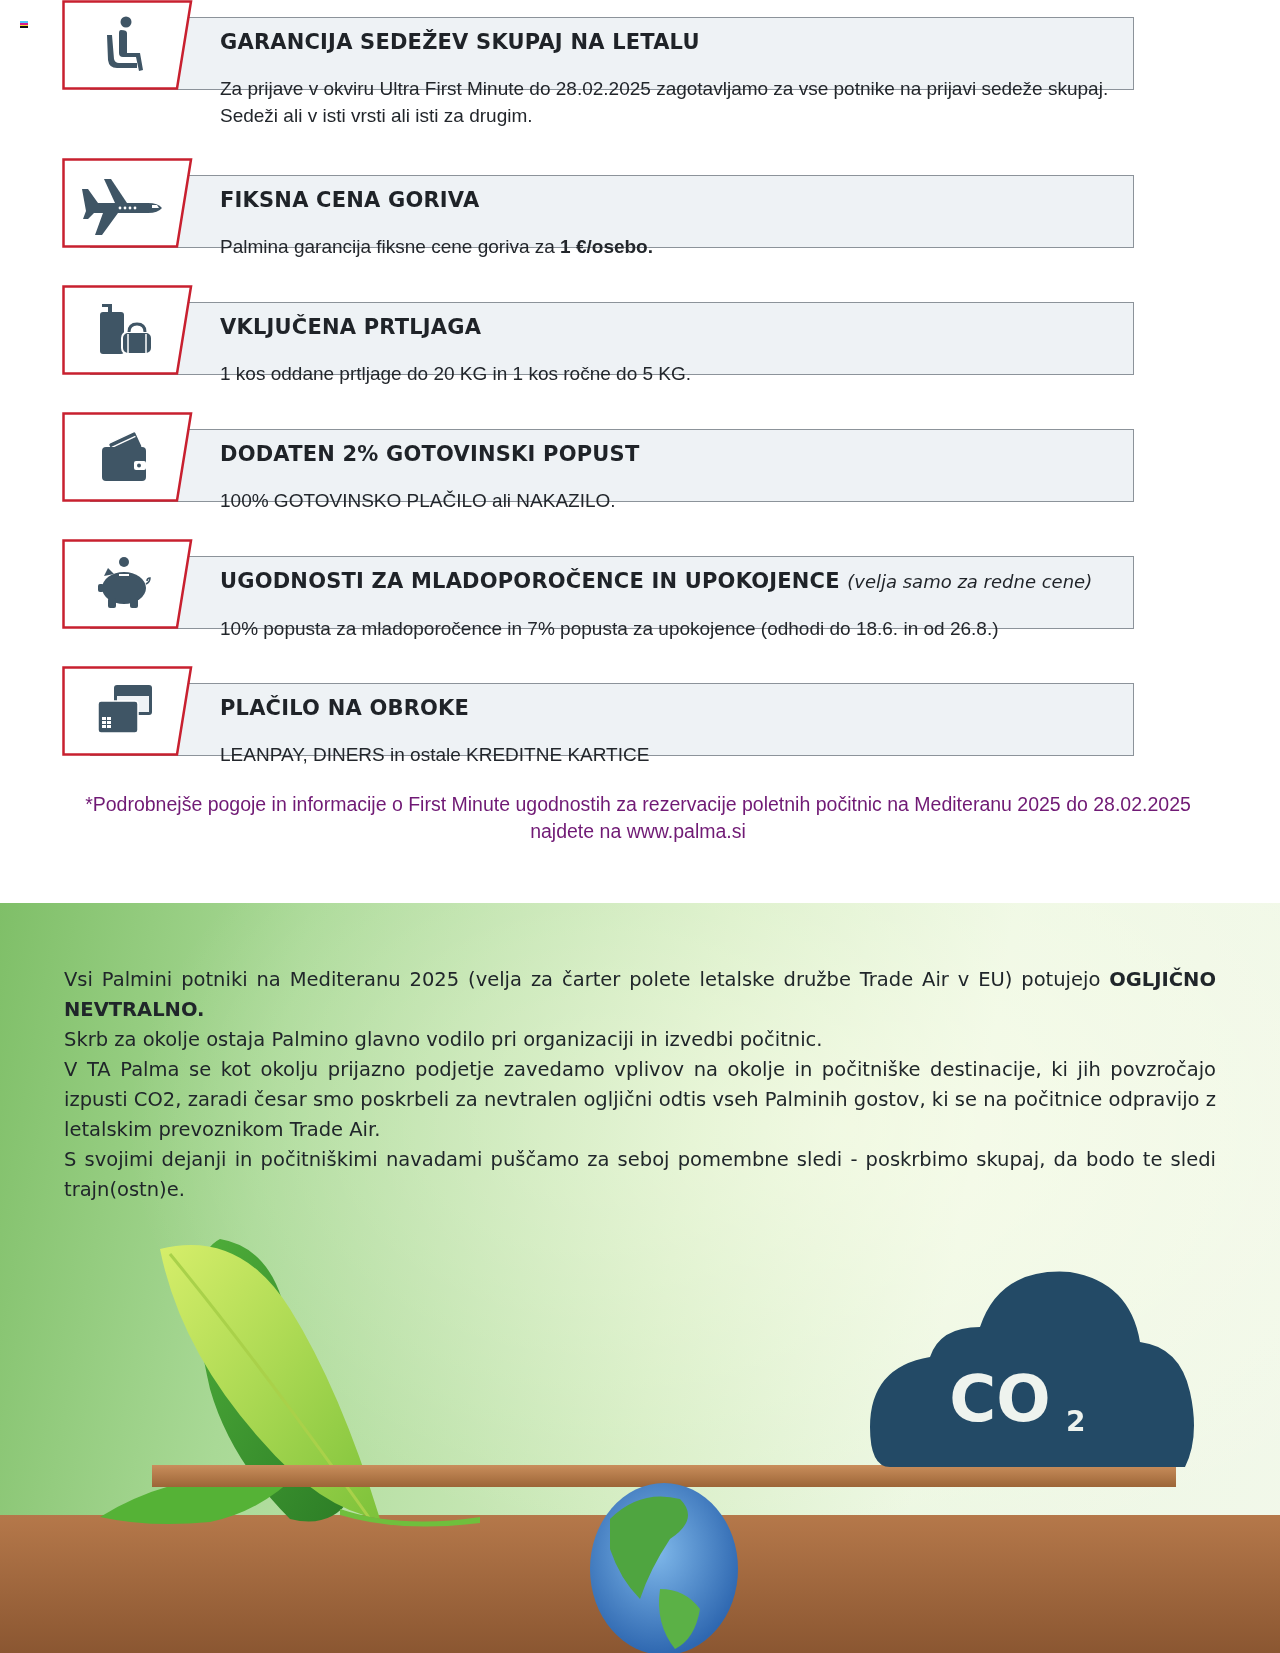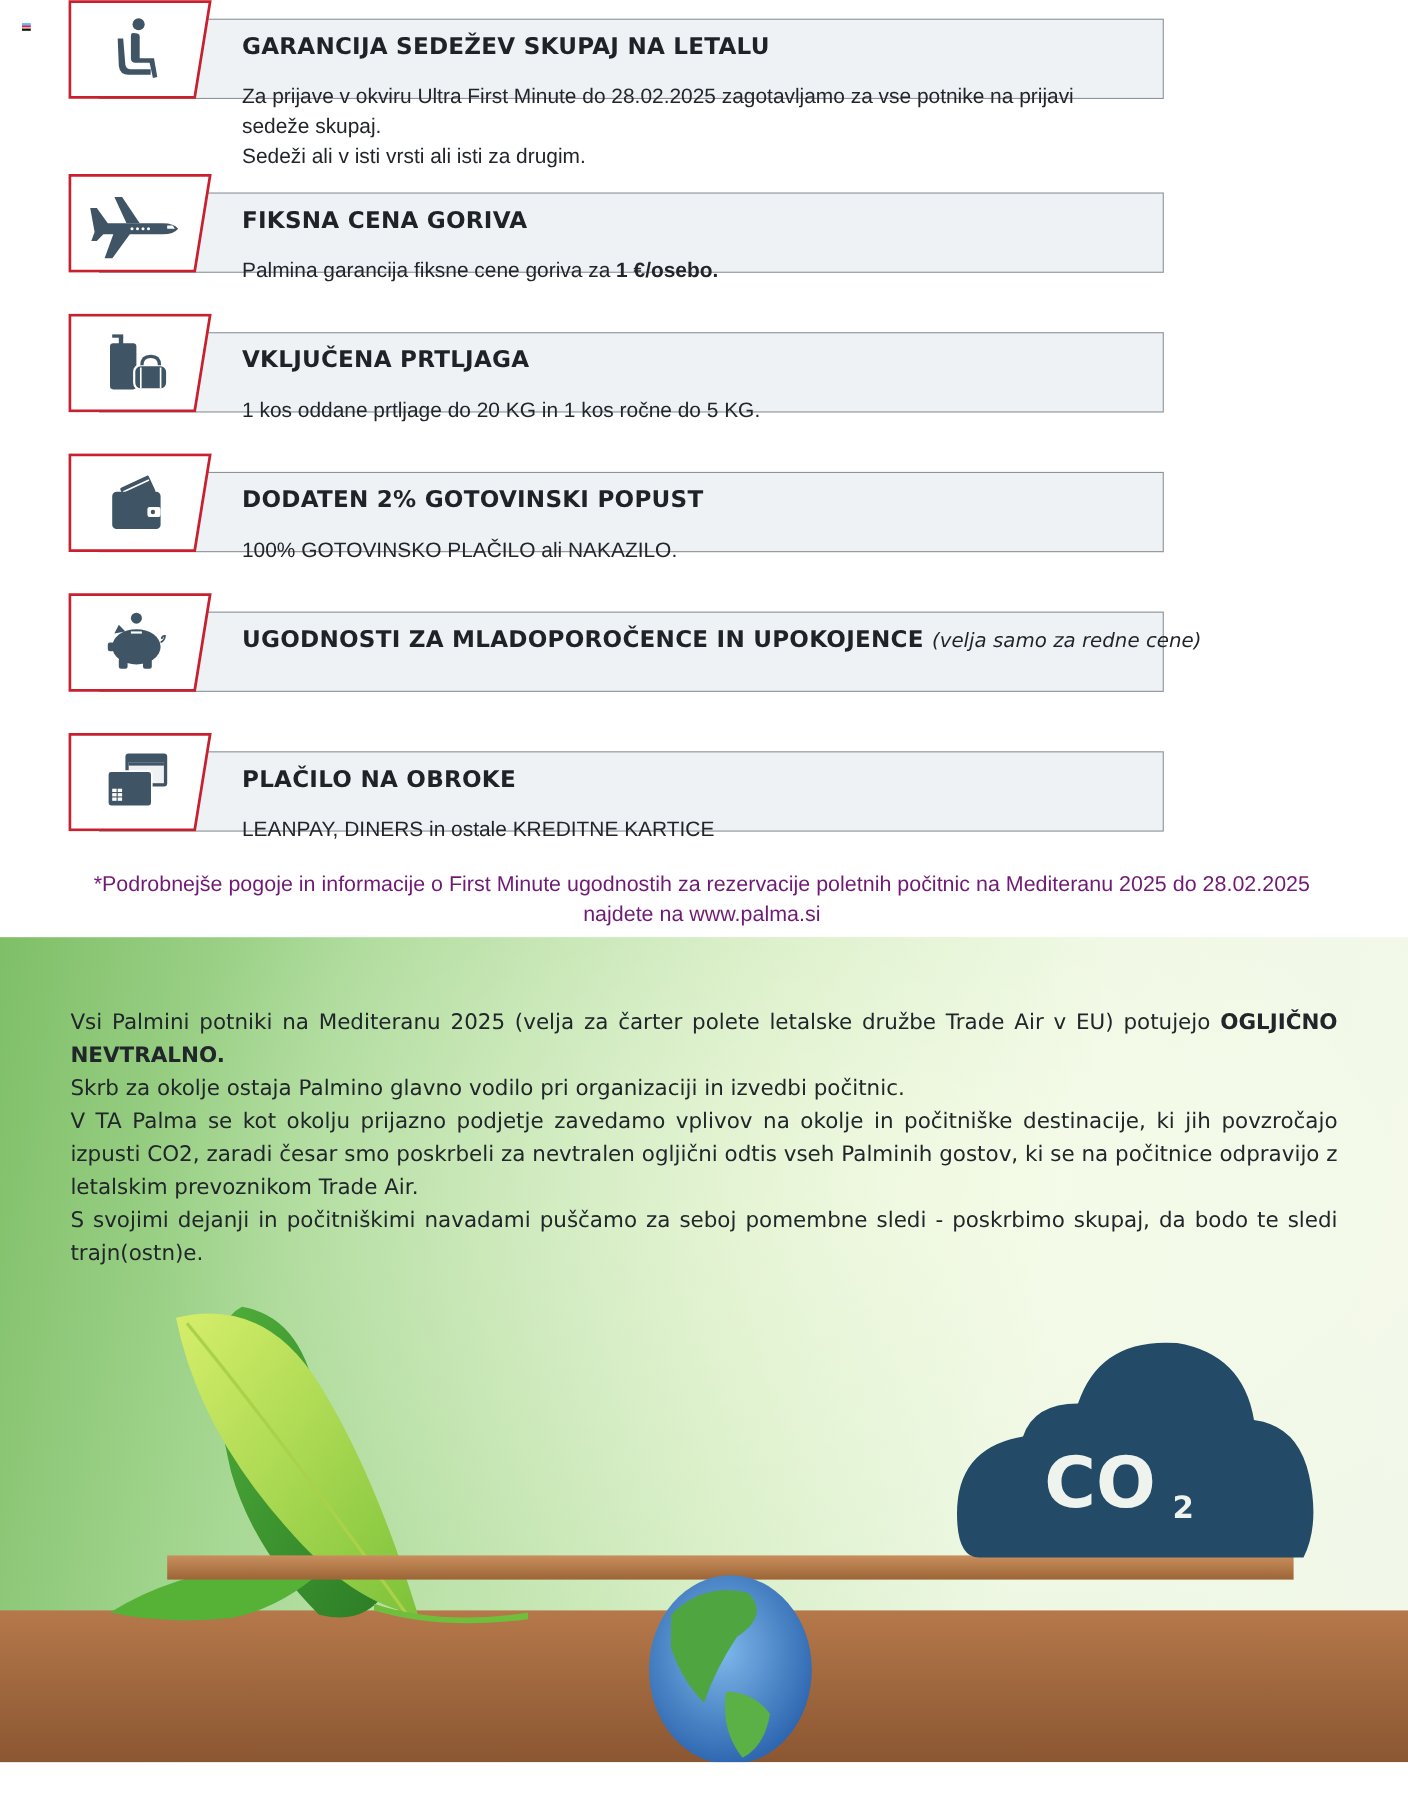--- a/index.html
+++ b/index.html
@@ -4,21 +4,21 @@
 <style>
   html, body { margin: 0; padding: 0; }
   body {
     width: 1280px; height: 1653px; position: relative; overflow: hidden;
     background: #ffffff;
     font-family: "Liberation Sans", "DejaVu Sans", sans-serif;
     color: #1f2328;
   }
   .cmyk-mark { position: absolute; left: 20px; top: 21px; width: 8px; height: 7px; }
   .cmyk-mark span { display: block; height: 1.75px; }
-  .feature { position: absolute; left: 62px; width: 996px; height: 90px; }
+  .feature { position: absolute; left: 62px; width: 1072px; height: 90px; }
   .feature .panel {
     position: absolute; left: 28px; right: 0; top: 17px; bottom: 0;
     background: #eef2f5; border: 1.5px solid #8c939a; box-sizing: border-box;
   }
   .feature .icon-box { position: absolute; left: 0; top: 0; width: 132px; height: 90px; }
   .feature .icon-box svg.frame { position: absolute; left: 0; top: 0; }
   .feature .icon-box .glyph { position: absolute; left: 30px; top: 13px; width: 64px; height: 64px; }
   .feature .text { position: absolute; left: 158px; top: 29px; right: 20px; }
   .feature .title {
     font-family: "DejaVu Sans", sans-serif; font-weight: bold; font-size: 21px;
@@ -27,21 +27,21 @@
   .feature .title .note { font-weight: normal; font-style: italic; font-size: 18px; letter-spacing: 0; }
   .feature .desc {
     font-family: "Liberation Sans", sans-serif; font-size: 19px; line-height: 27px; color: #22262b; margin-top: 20px;
   }
   .feature .desc b { font-weight: bold; }
   .footnote {
     position: absolute; left: 60px; width: 1156px; top: 791px; text-align: center;
     font-family: "Liberation Sans", sans-serif; font-size: 19.5px; line-height: 27px; color: #701a75;
   }
   .green {
-    position: absolute; left: 0; top: 852px; width: 1280px; height: 750px; overflow: hidden;
+    position: absolute; left: 0; top: 903px; width: 1280px; height: 750px; overflow: hidden;
     background: linear-gradient(100deg, #7fbf68 0%, #a9d996 22%, #d4edc2 52%, #ecf7e2 72%, #f2f8ea 100%);
   }
   .green .shade { position:absolute; inset:0;
     background: radial-gradient(ellipse at 65% 30%, rgba(255,255,240,0.55), rgba(255,255,240,0) 60%); }
   .eco-text {
     position: absolute; left: 64px; top: 62px; width: 1152px;
     font-family: "DejaVu Sans", sans-serif; font-size: 19.5px; line-height: 30px; color: #20262a;
     text-align: justify;
   }
   .eco-text p { margin: 0; }
@@ -157,20 +157,21 @@
       <path d="M12 24 l4 -8 l6 6z" fill="#3f5565"></path>
       <rect x="16" y="46" width="8" height="10" rx="2" fill="#3f5565"></rect>
       <rect x="38" y="46" width="8" height="10" rx="2" fill="#3f5565"></rect>
       <rect x="6" y="32" width="6" height="8" rx="2" fill="#3f5565"></rect>
       <rect x="27" y="22" width="10" height="2" fill="#fff"></rect>
       <path d="M54 32 q4 -2 4 -6 q-3 0 -3 3" fill="none" stroke="#3f5565" stroke-width="1.5"></path>
     </svg>
   </div>
   <div class="text">
     <div class="title"><span>UGODNOSTI ZA MLADOPOROČENCE IN UPOKOJENCE</span> <span class="note">(velja samo za redne cene)</span></div>
+    <div class="desc">10% popusta za mladoporočence in 7% popusta za upokojence (odhodi do 18.6. in od 26.8.)</div>
   </div>
 </div>
 
 <div class="feature" style="top:666px">
   <div class="panel"></div>
   <div class="icon-box">
     <svg class="frame" width="132" height="90" viewBox="0 0 132 90">
         <polygon points="1.5,1.5 129,1.5 115,88.5 1.5,88.5" fill="#fff" stroke="#c8202f" stroke-width="2.5"></polygon>
       </svg>
     <svg class="glyph" viewBox="0 0 64 64">

